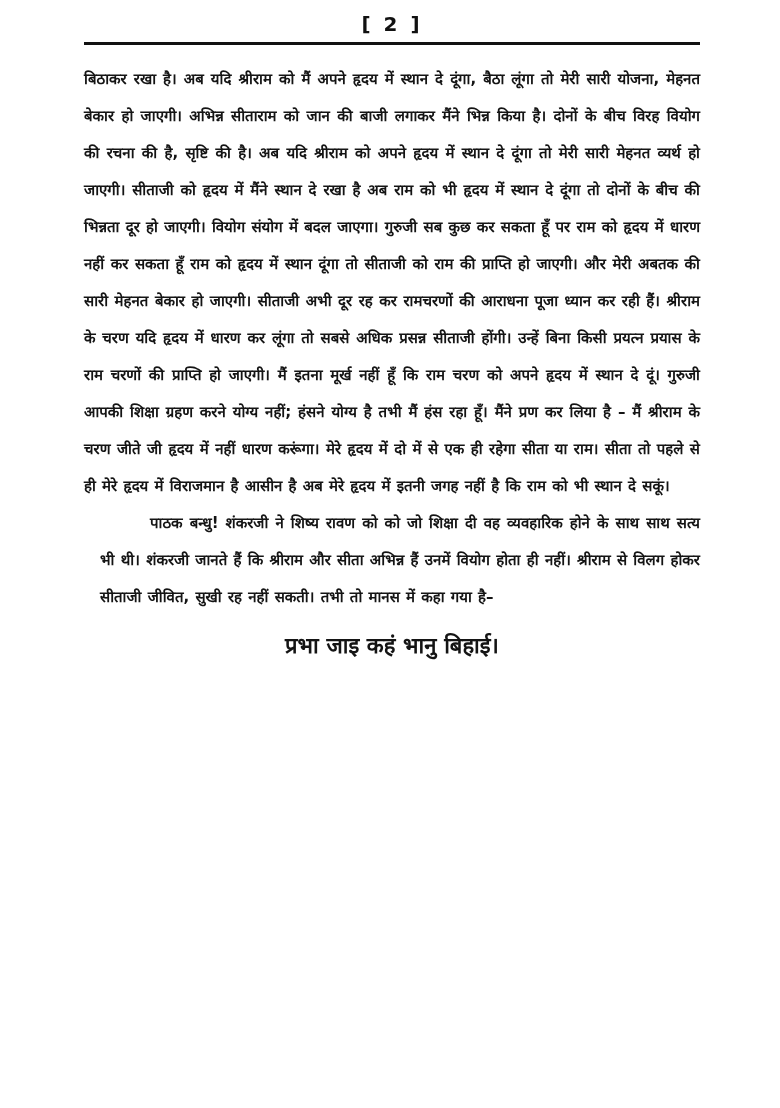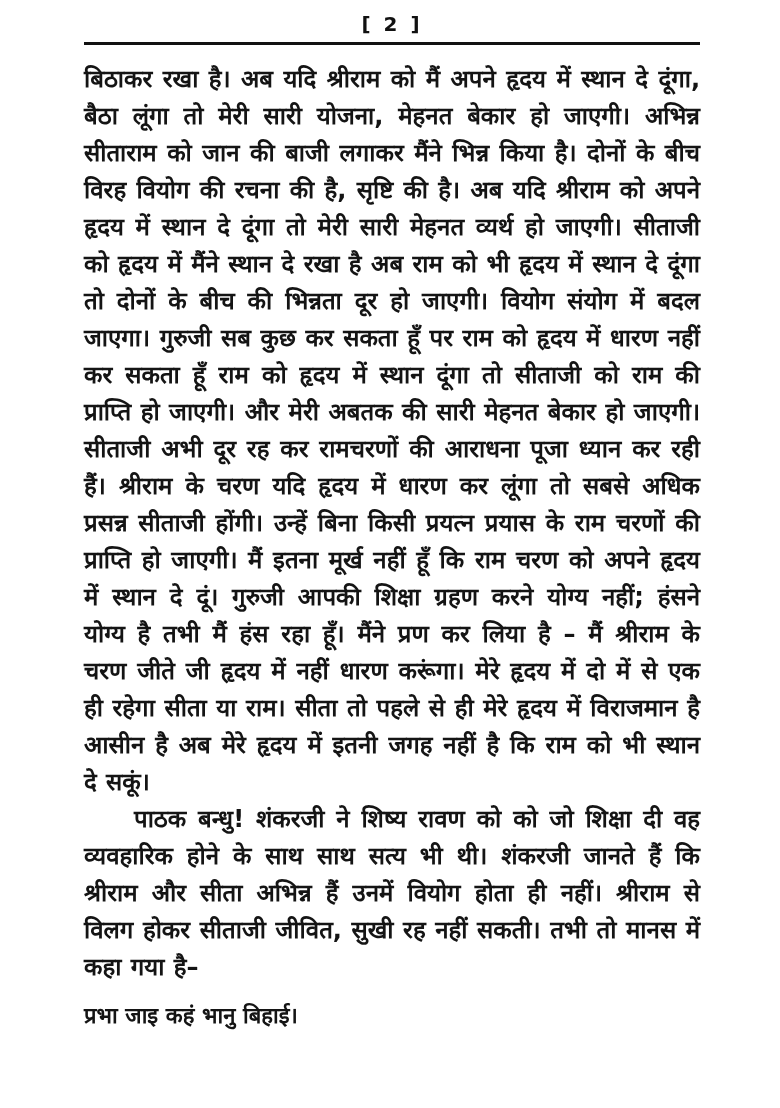--- a/index.html
+++ b/index.html
@@ -30,32 +30,33 @@
     color: #111111;
   }
   .header-rule {
     border: none;
     border-top: 3px solid #111111;
     margin: 6px 0 16px 0;
     height: 0;
   }
   .body-para {
     margin: 0;
-    font-size: 24px;
+    font-size: 15px;
     line-height: 37px;
     font-weight: 600;
     text-align: justify;
     text-justify: inter-word;
     word-spacing: 1px;
   }
   .body-para.indent {
     text-indent: 50px;
+    margin-left: 16px;
   }
   .verse {
-    text-align: left;
+    text-align: center;
     font-size: 22px;
     font-weight: 700;
     line-height: 40px;
     margin: 10px 0 10px 0;
   }
   .verse-line {
     display: block;
   }
 </style>
 </head>

